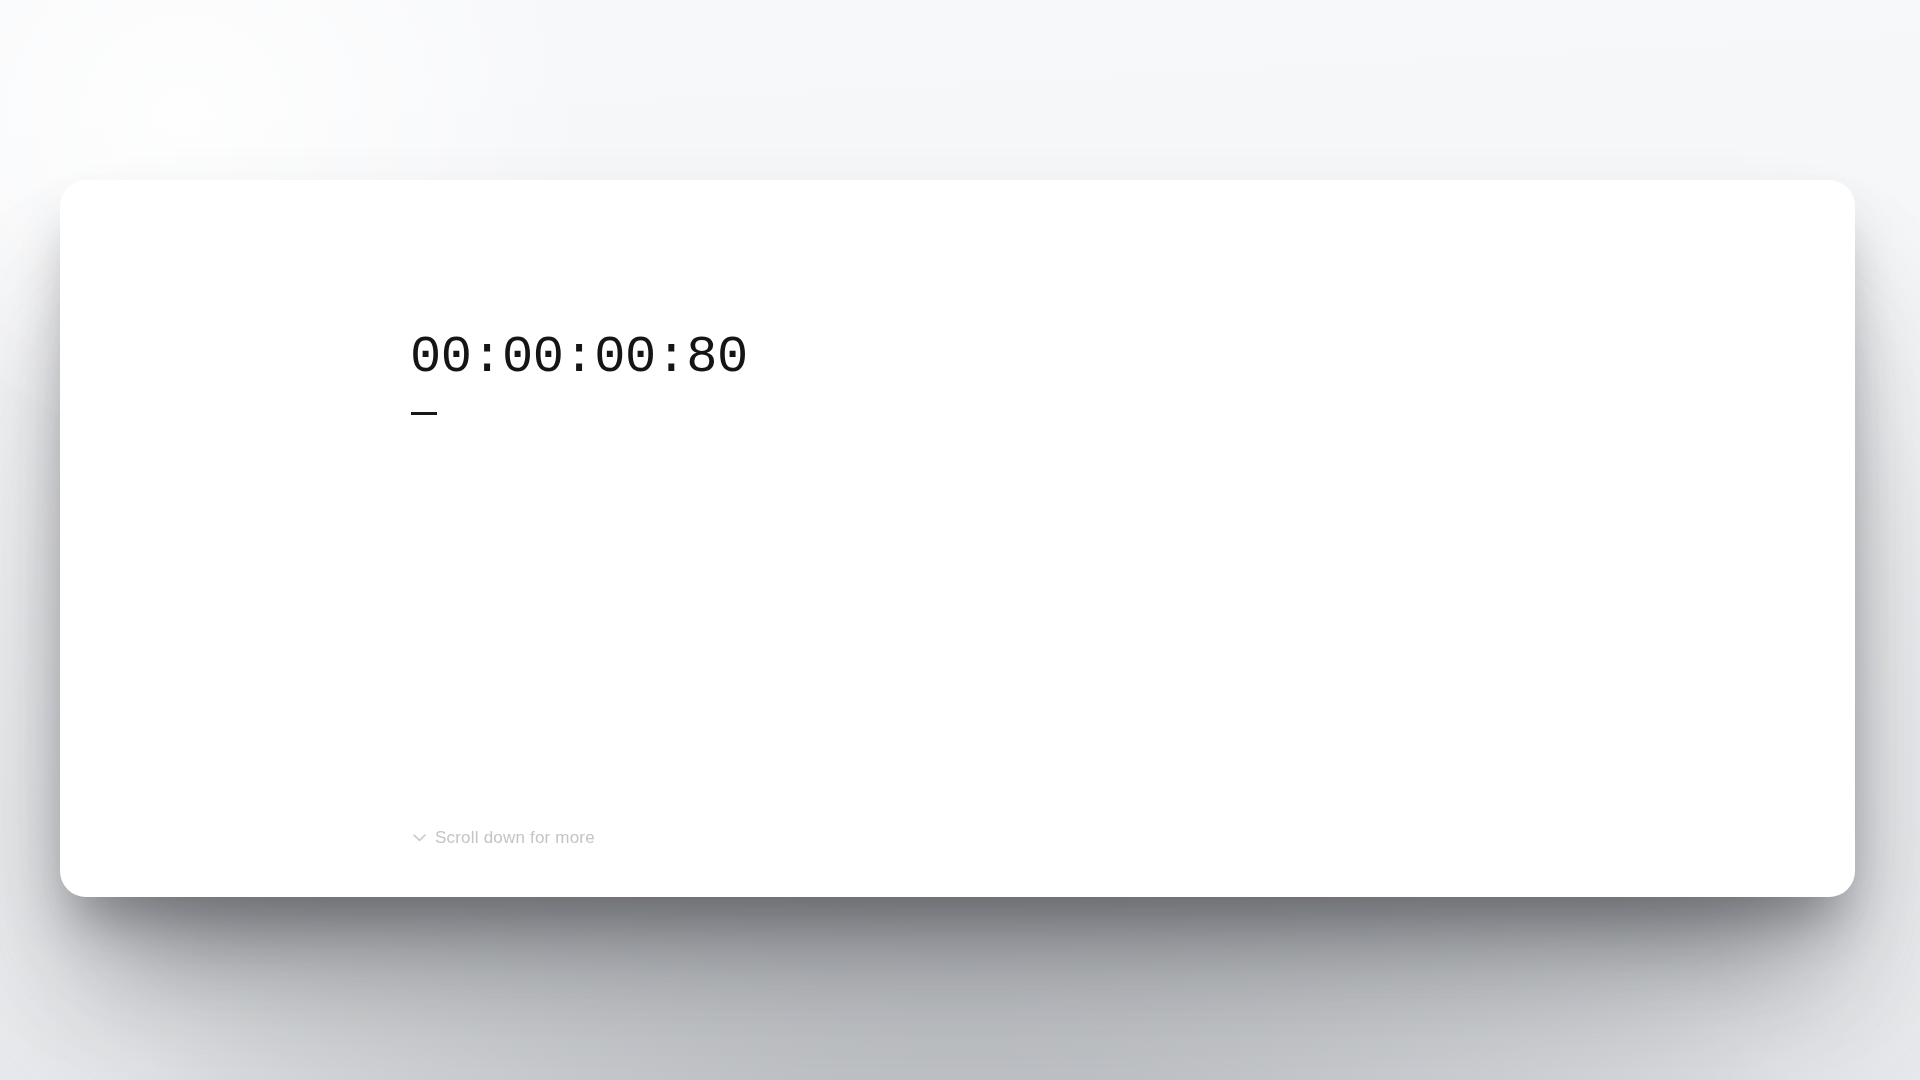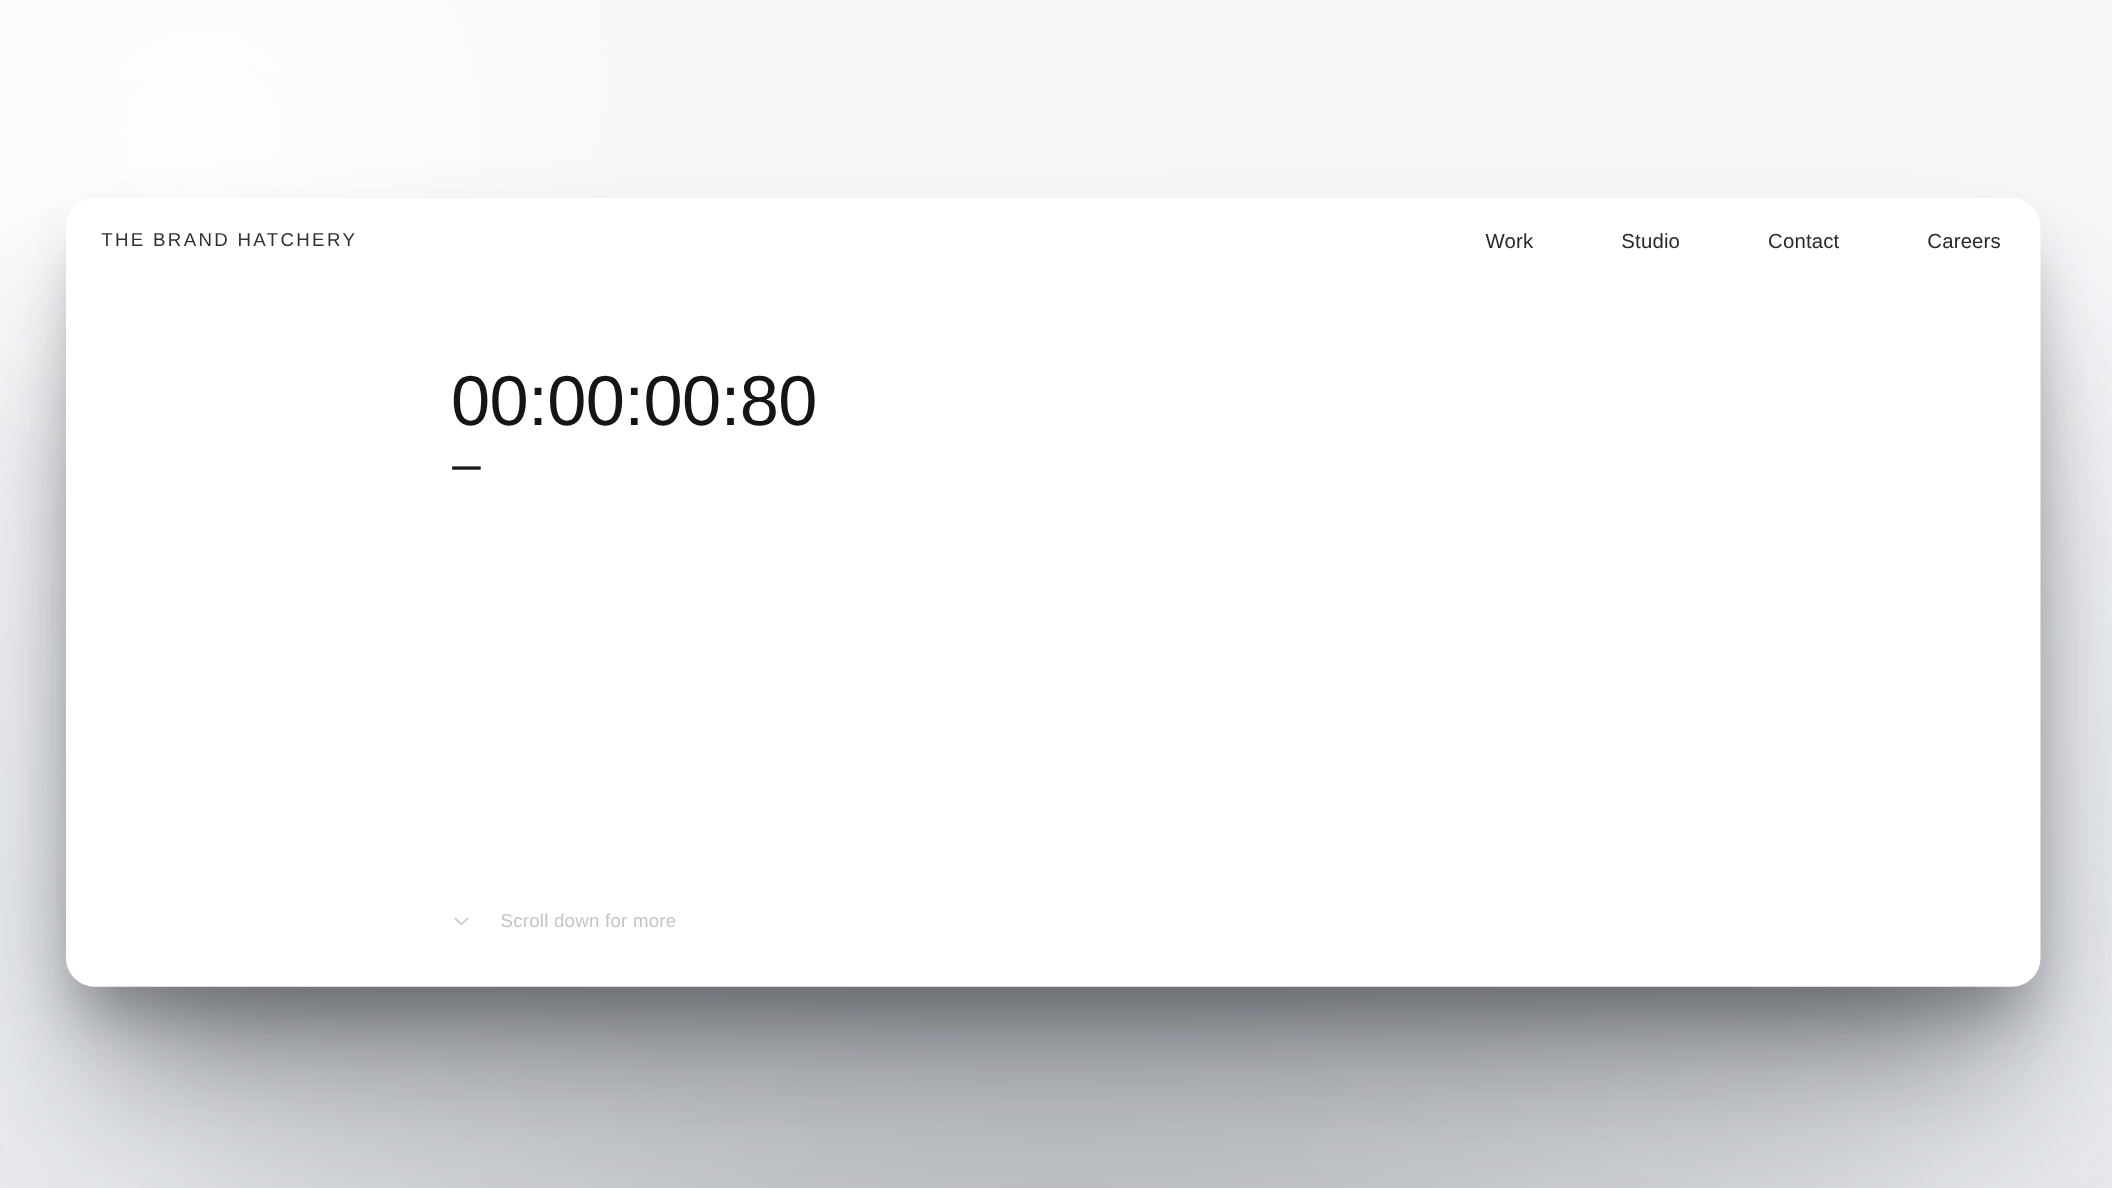--- a/index.html
+++ b/index.html
@@ -96,27 +96,28 @@
 
   
   .hero {
     position: absolute;
     left: 350px;
     top: 152px;
     width: 1180px;
   }
 
   .hero-timer {
-    font-size: 64px;
+    font-size: 52px;
     line-height: 1.0;
     color: #141516;
     font-weight: 300;
     letter-spacing: -0.5px;
     font-variant-numeric: tabular-nums;
     white-space: nowrap;
+    font-family: Liberation Mono, monospace;
   }
 
   .hero-divider {
     width: 26px;
     height: 3px;
     background: #17181a;
     margin: 28px 0 16px 1px;
   }
 
   .hero-headline {
@@ -128,21 +129,21 @@
     max-width: 1000px;
   }
 
   
   .scroll-cue {
     position: absolute;
     left: 350px;
     top: 648px;
     display: flex;
     align-items: flex-start;
-    gap: 26px;
+    gap: 6px;
     cursor: pointer;
   }
 
   .scroll-chevron {
     width: 19px;
     height: 19px;
     display: block;
     flex: none;
   }
 
@@ -161,30 +162,20 @@
     white-space: nowrap;
   }
 </style>
 </head>
 <body>
 
 <div class="backdrop"></div>
 
 <div class="card">
 
-  <header class="site-header">
-    <div class="brand-logo">THE BRAND HATCHERY</div>
-
-    <nav class="main-nav">
-      <a class="nav-link" href="#">Work</a>
-      <a class="nav-link" href="#">Studio</a>
-      <a class="nav-link" href="#">Contact</a>
-      <a class="nav-link" href="#">Careers</a>
-    </nav>
-  </header>
 
   <section class="hero">
     <div class="hero-timer">00:00:00:80</div>
 
     <div class="hero-divider"></div>
 
   </section>
 
   <div class="scroll-cue">
     <svg class="scroll-chevron" viewBox="0 0 19 19">

